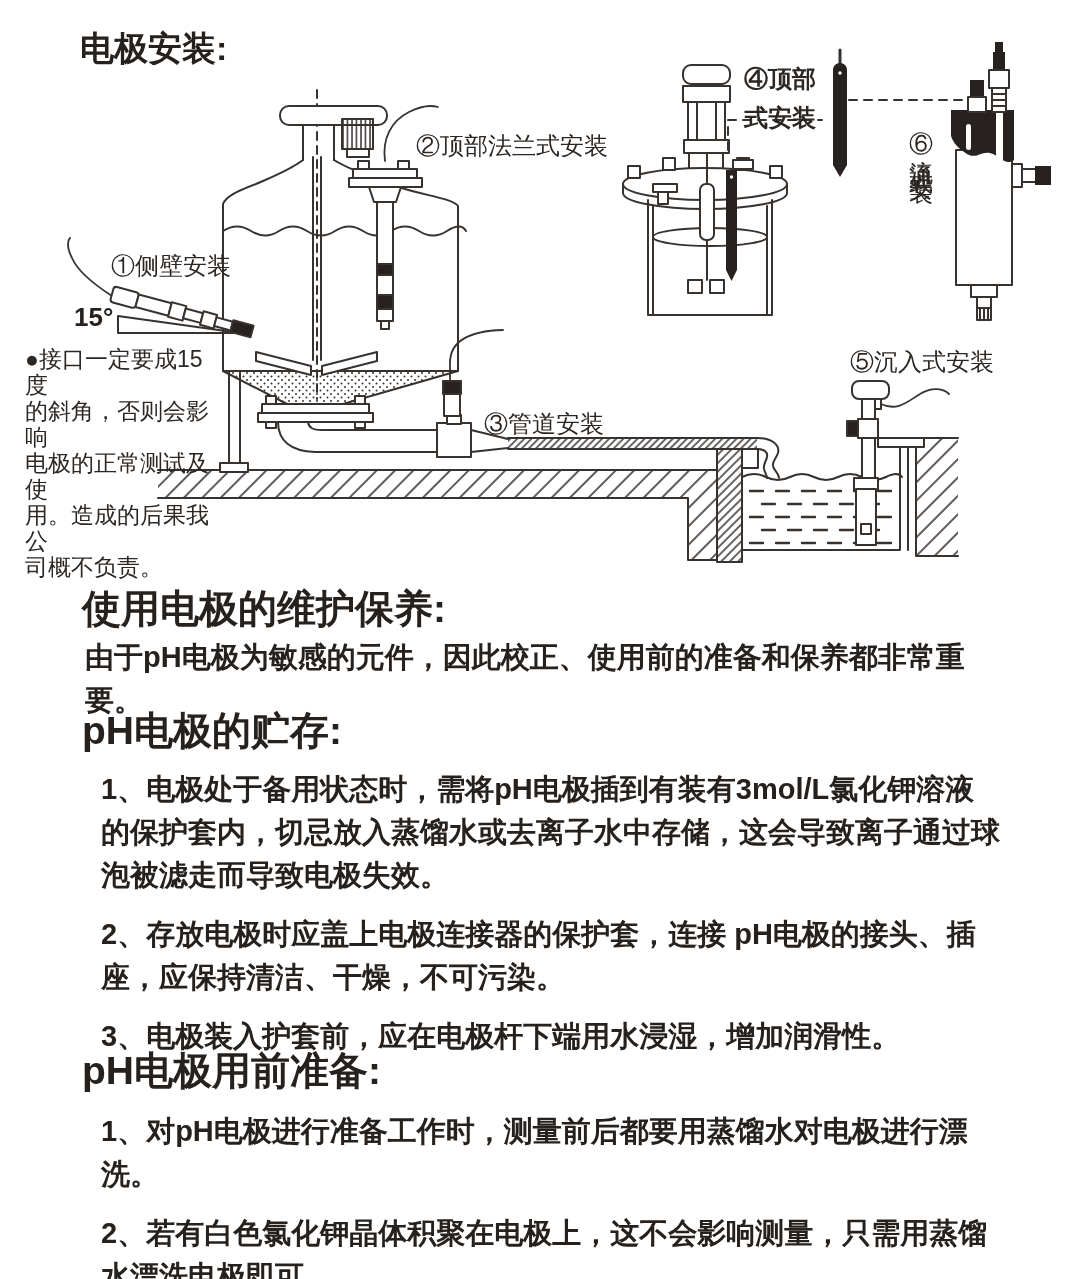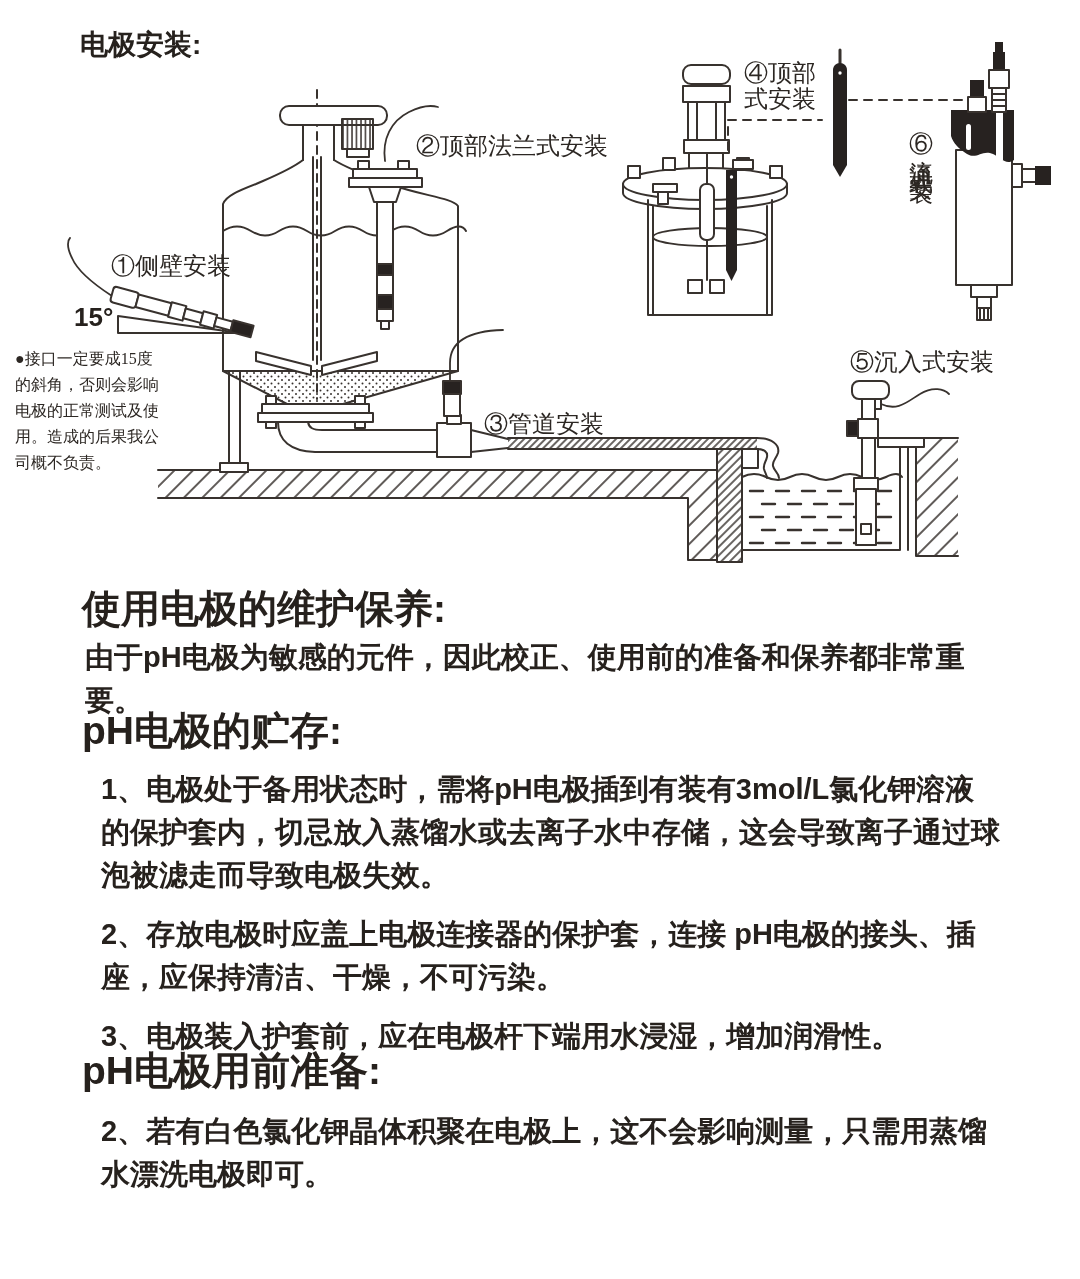--- a/index.html
+++ b/index.html
@@ -2,28 +2,28 @@
 <html><head>
 <meta charset="utf-8">
 <style>
   html,body{margin:0;padding:0;background:#ffffff;}
   #page{position:relative;width:1080px;height:1279px;background:#ffffff;overflow:hidden;
         font-family:"Liberation Sans","DejaVu Sans",sans-serif;color:#26211d;}
   .abs{position:absolute;}
   svg{display:block;}
   .diagram-label{position:absolute;font-family:"Liberation Serif","DejaVu Serif",serif;
        font-size:24px;color:#2c2723;white-space:nowrap;}
-  .diagram-label.two-line{white-space:pre-line;line-height:26px;}
+  .diagram-label.two-line{white-space:pre-line;line-height:39px;font-weight:bold;}
   .v-label{position:absolute;writing-mode:vertical-rl;text-orientation:upright;
        font-family:"Liberation Serif","DejaVu Serif",serif;font-size:24px;color:#2c2723;
        letter-spacing:5px;}
   .angle-label{position:absolute;font-size:26px;font-weight:bold;color:#26211d;}
-  .note-block{position:absolute;left:15px;top:346px;width:200px;
-       font-family:Liberation Serif, serif;font-size:16px;line-height:26px;color:#2c2723;}
-  .page-title{position:absolute;left:80px;top:26px;font-size:28px;font-weight:bold;color:#26211d;}
+  .note-block{position:absolute;left:25px;top:346px;width:200px;
+       font-family:Liberation Sans, sans-serif;font-size:23px;line-height:26px;color:#2c2723;}
+  .page-title{position:absolute;left:80px;top:26px;font-size:34px;font-weight:bold;color:#26211d;}
   .section-heading{position:absolute;left:82px;font-size:39px;font-weight:bold;color:#26211d;}
   .body-text{position:absolute;left:85px;width:932px;font-size:29px;font-weight:bold;
        color:#26211d;line-height:43px;}
   .body-text p{margin:16px;}
 </style>
 </head>
 <body>
 
 <div id="page">
 
@@ -232,16 +232,17 @@
 
   <div class="section-heading" style="top:704px">pH电极的贮存:</div>
   <div class="body-text" style="top:752px">
     <p>1、电极处于备用状态时，需将pH电极插到有装有3mol/L氯化钾溶液的保护套内，切忌放入蒸馏水或去离子水中存储，这会导致离子通过球泡被滤走而导致电极失效。</p>
     <p>2、存放电极时应盖上电极连接器的保护套，连接 pH电极的接头、插座，应保持清洁、干燥，不可污染。</p>
     <p>3、电极装入护套前，应在电极杆下端用水浸湿，增加润滑性。</p>
   </div>
 
   <div class="section-heading" style="top:1044px">pH电极用前准备:</div>
   <div class="body-text" style="top:1094px">
+    <p>1、对pH电极进行准备工作时，测量前后都要用蒸馏水对电极进行漂洗。</p>
     <p>2、若有白色氯化钾晶体积聚在电极上，这不会影响测量，只需用蒸馏水漂洗电极即可。</p>
   </div>
 
 </div>
 
 </body></html>

